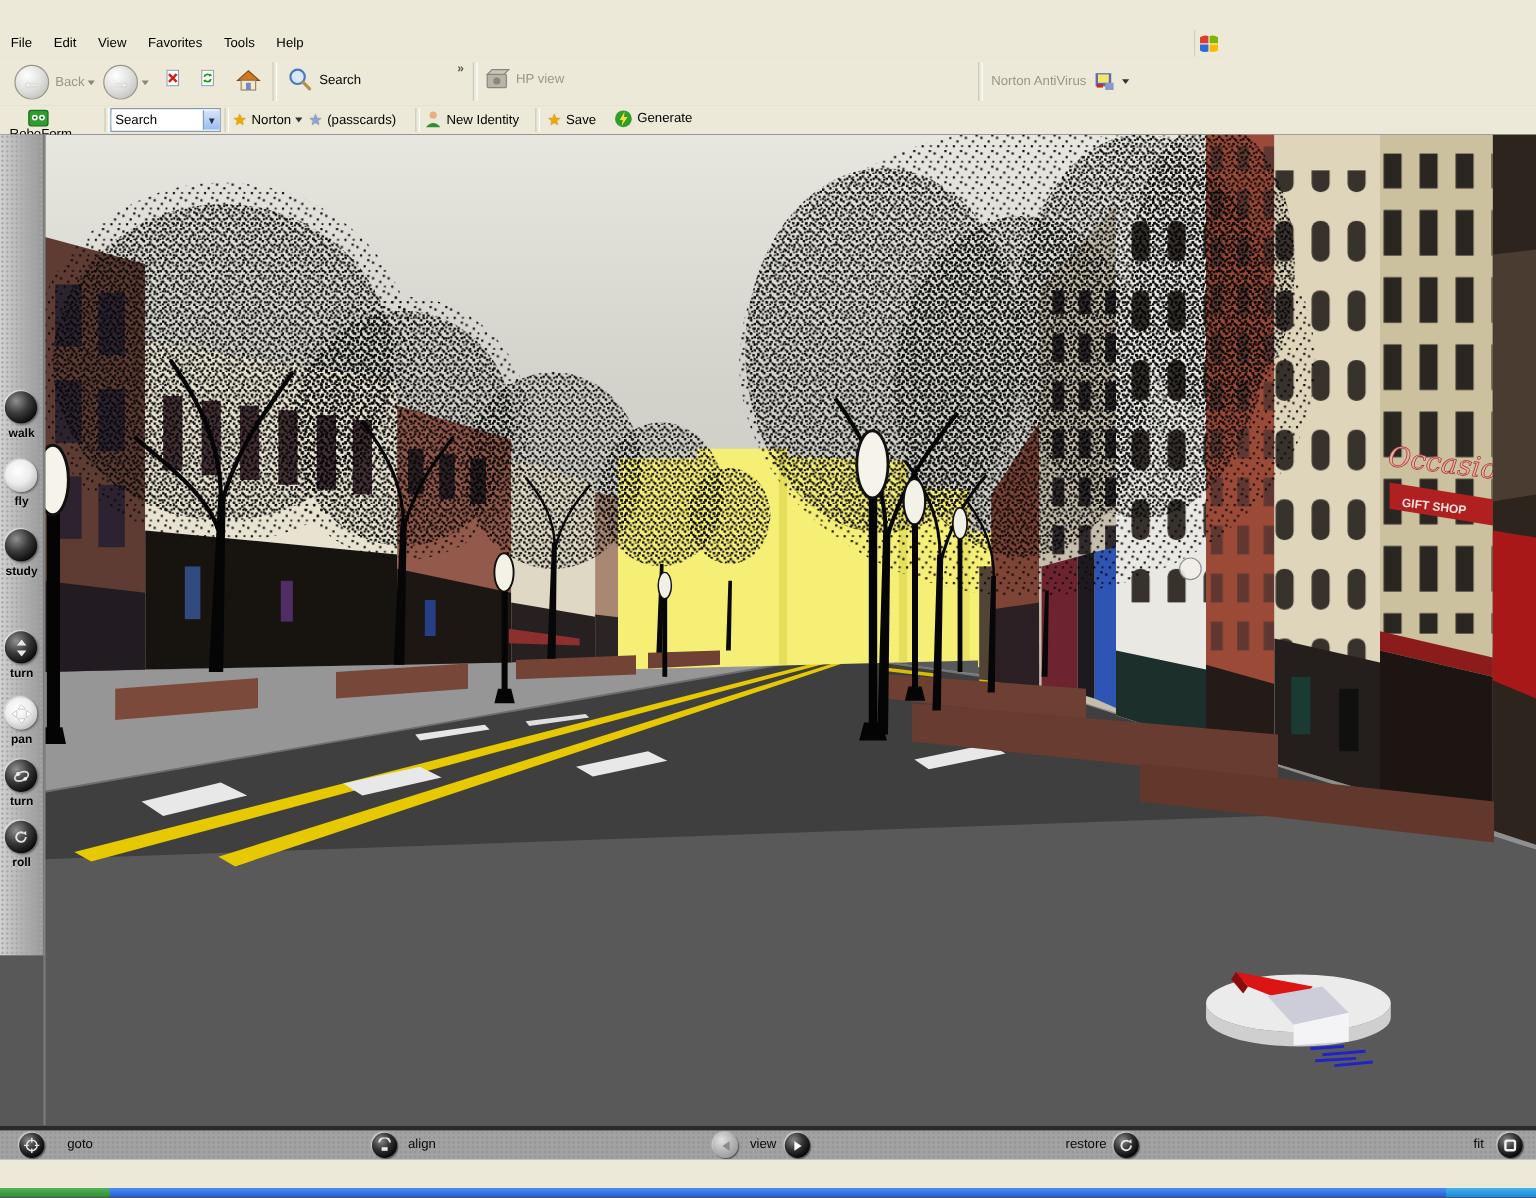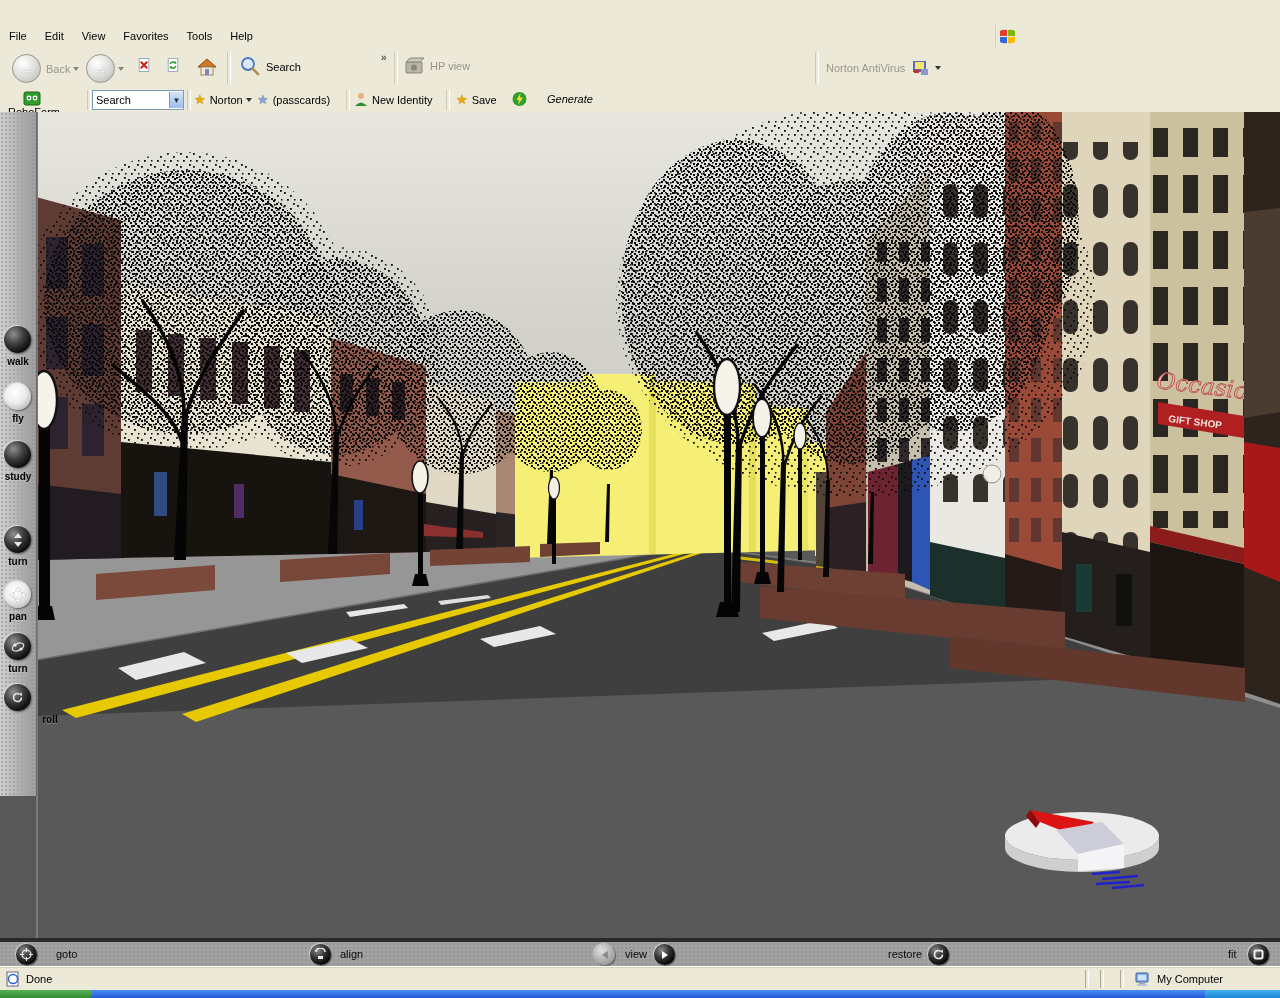--- a/index.html
+++ b/index.html
@@ -202,21 +202,21 @@
     <div class="sep-v" style="left:446px;top:2px;height:20px;"></div>
     <div class="tb-abs" style="left:456px;top:4px;">
       <span class="star">★</span>
       <span style="margin-left:4px;text-align:right;">Save</span>
     </div>
     <div class="tb-abs" style="left:512px;top:3px;">
       <svg width="15" height="16" viewBox="0 0 15 16">
         <circle cx="7.5" cy="8" r="7" fill="#2f9e2f"></circle>
         <path d="M8.5 2 L4.5 9 H7 L6 14 L11 6.5 H8 Z" fill="#f4e030"></path>
       </svg>
-      <span style="margin-left:20px;font-style:italic;">Generate</span>
+      <span style="margin-left:4px;">Generate</span>
     </div>
   </div>
 
   <div class="viewport">
 
     <div class="scene">
     <svg width="1244" height="826" viewBox="0 0 1244 826">
       <defs>
         <linearGradient id="sky" x1="0" y1="0" x2="0" y2="1">
           <stop offset="0" stop-color="#e7e6df"></stop>
@@ -493,21 +493,21 @@
             <circle cx="10" cy="9" r="1.6" fill="#eee"></circle>
           </svg>
       </div>
       <div class="ball-label" style="top:551px;">turn</div>
       <div class="ball" style="top:572px;">
         <svg width="13" height="13" viewBox="0 0 13 13">
           <path d="M10.5 6.5 a4 4 0 1 1 -2 -3.4" fill="none" stroke="#e4e4e4" stroke-width="1.6"></path>
           <path d="M10.8 1.4 L11 5 L7.8 3.4 Z" fill="#e4e4e4"></path>
           </svg>
       </div>
-      <div class="ball-label" style="top:602px;padding-left:32px;">roll</div>
+      <div class="ball-label" style="top:602px;">roll</div>
     </div>
 
     <div class="vrml-bottom">
       <div class="bball" style="left:16px;">
         <svg width="13" height="13" viewBox="0 0 13 13">
           <circle cx="6.5" cy="6.5" r="4.4" fill="none" stroke="#e8e8e8" stroke-width="1.2"></circle>
           <path d="M6.5 0 v4 M6.5 13 v-4 M0 6.5 h4 M13 6.5 h-4" stroke="#e8e8e8" stroke-width="1.2"></path>
           </svg>
       </div>
       <div class="blabel" style="left:56px;">goto</div>
@@ -538,40 +538,19 @@
       </div>
       <div class="blabel" style="left:1228px;">fit</div>
       <div class="bball" style="left:1248px;">
         <svg width="11" height="11" viewBox="0 0 11 11">
           <rect x="1.5" y="1.5" width="8" height="8" rx="1.5" fill="none" stroke="#f0f0f0" stroke-width="2"></rect>
           </svg>
       </div>
     </div>
   </div>
 
-  <div class="statusbar">
-    <div class="tb-abs" style="left:5px;top:4px;">
-      <svg class="icon16" viewBox="0 0 16 16">
-        <rect x="2" y="1" width="11" height="14" fill="#fff" stroke="#667"></rect>
-        <circle cx="8" cy="8" r="4.6" fill="none" stroke="#2a64d8" stroke-width="1.5"></circle>
-      </svg>
-      <span style="margin-left:5px;">Done</span>
-    </div>
-    <div class="sb-sep" style="left:1085px;"></div>
-    <div class="sb-sep" style="left:1100px;"></div>
-    <div class="sb-sep" style="left:1120px;"></div>
-    <div class="tb-abs" style="left:1135px;top:4px;">
-      <svg width="16" height="16" viewBox="0 0 16 16">
-        <rect x="1" y="2" width="12" height="9" rx="1" fill="#8ab0e8" stroke="#3a5a9a"></rect>
-        <rect x="3" y="4" width="8" height="5" fill="#cfe4ff"></rect>
-        <rect x="4" y="11" width="6" height="2" fill="#9aa8c0"></rect>
-        <rect x="2" y="13" width="10" height="2" fill="#b8c4d8"></rect>
-      </svg>
-      <span style="margin-left:6px;">My Computer</span>
-    </div>
-  </div>
 
   <div class="sliver">
     <div class="start"></div>
     <div class="tray"></div>
   </div>
 
 </div>
 
 </body></html>

